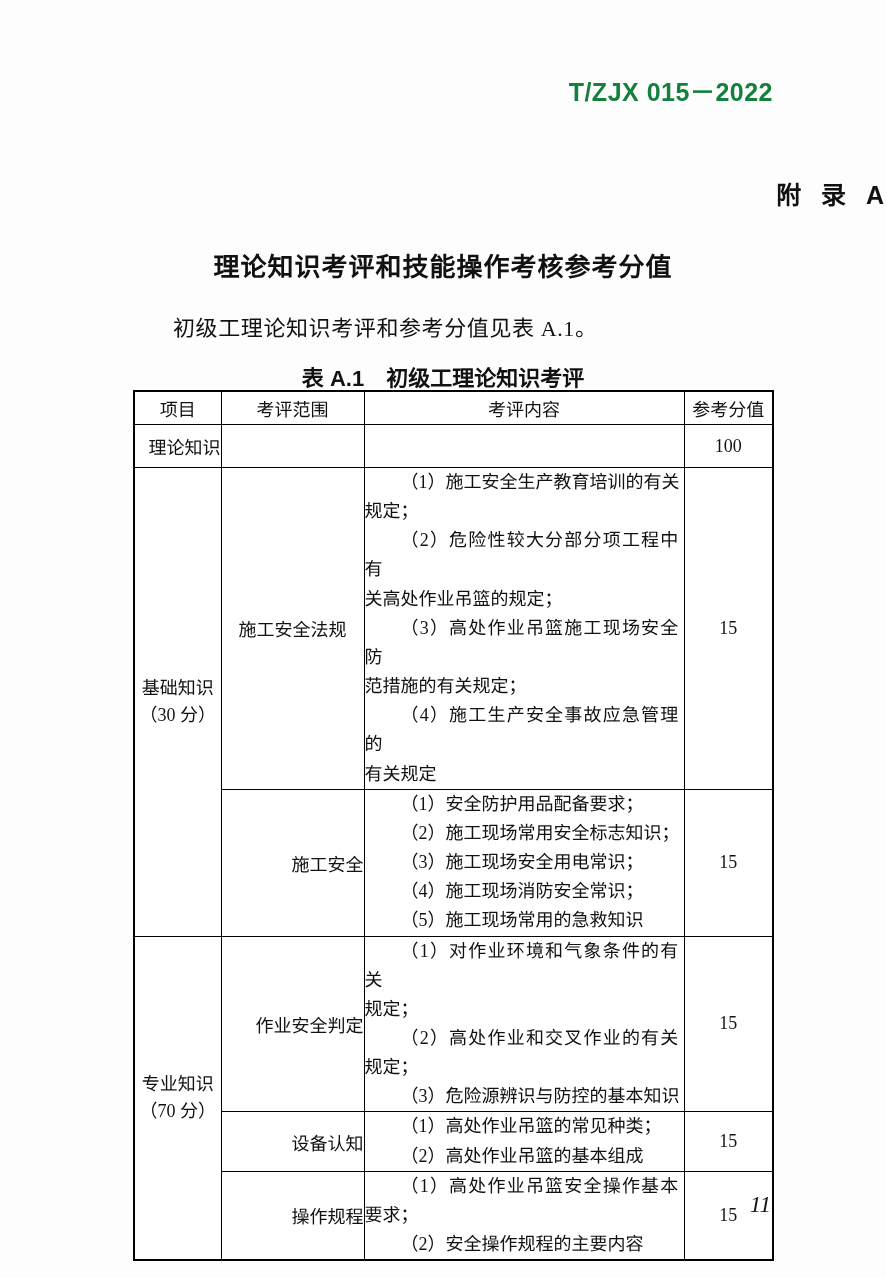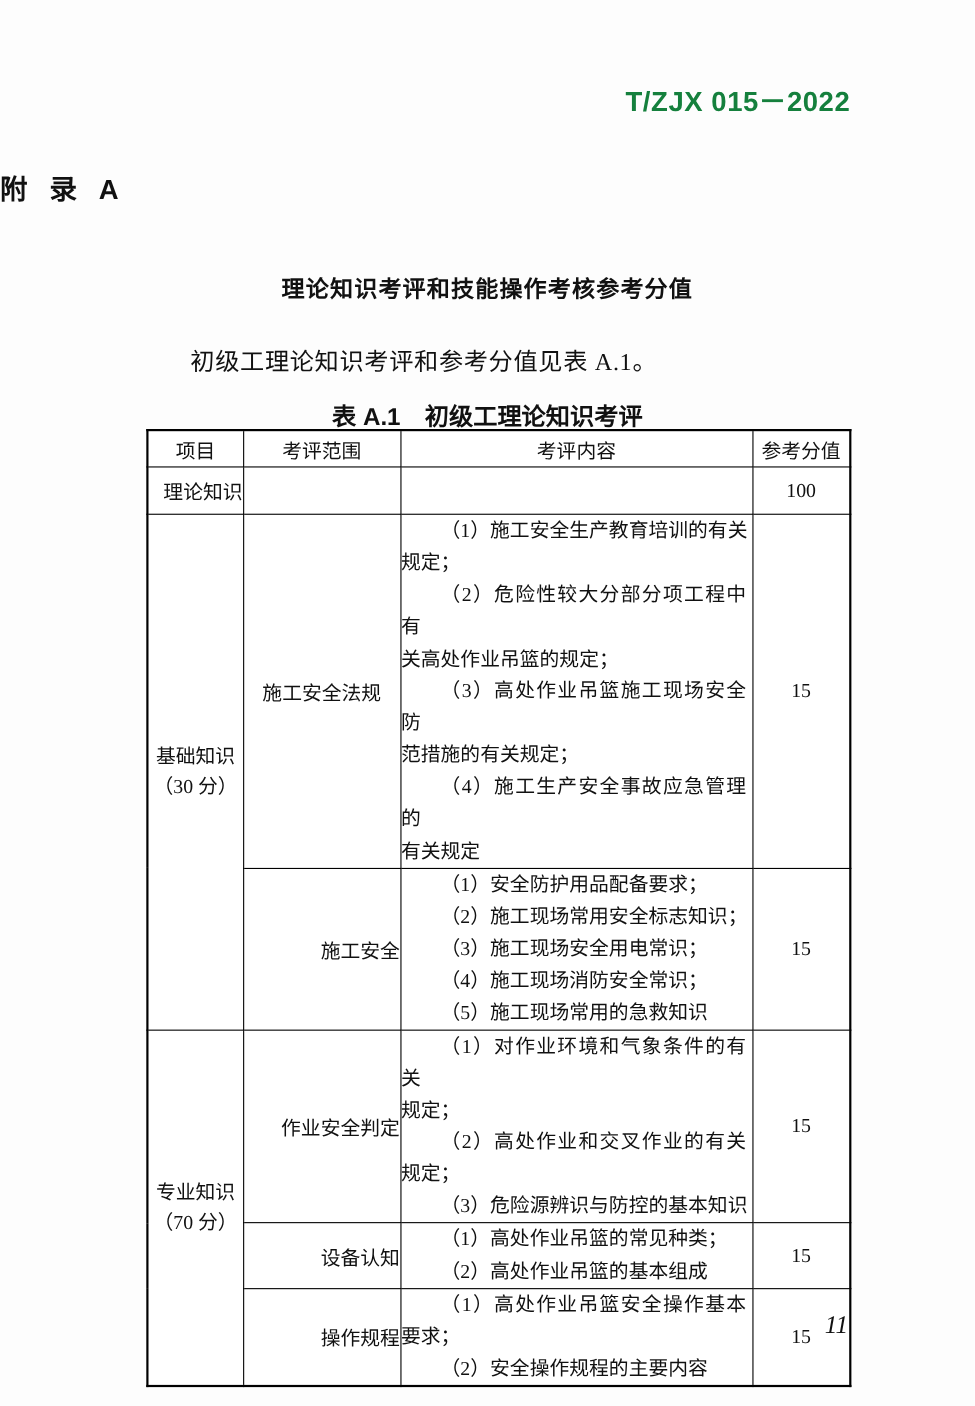--- a/index.html
+++ b/index.html
@@ -32,24 +32,24 @@
     font-size: 25px;
     font-weight: 600;
     letter-spacing: 0.5px;
     color: #15803d;
     white-space: pre;
   }
 
   
   .annex-title {
     position: absolute;
-    top: 152px;
-    left: 0;
-    right: 0;
-    text-align: left;
+    top: 175px;
+    left: 0;
+    right: 0;
+    text-align: right;
     font-family: "Liberation Sans", "DejaVu Sans", sans-serif;
     font-size: 25px;
     font-weight: 700;
     letter-spacing: 2px;
     white-space: pre;
   }
   .annex-subtitle {
     position: absolute;
     top: 212px;
     left: 0;
@@ -59,21 +59,21 @@
     font-size: 21px;
     font-weight: 700;
   }
   .annex-name {
     position: absolute;
     top: 246px;
     left: 0;
     right: 0;
     text-align: center;
     font-family: "Liberation Sans", "DejaVu Sans", sans-serif;
-    font-size: 21px;
+    font-size: 26px;
     font-weight: 700;
     letter-spacing: 1px;
   }
 
   
   .intro {
     position: absolute;
     top: 310px;
     left: 173px;
     font-size: 22px;

